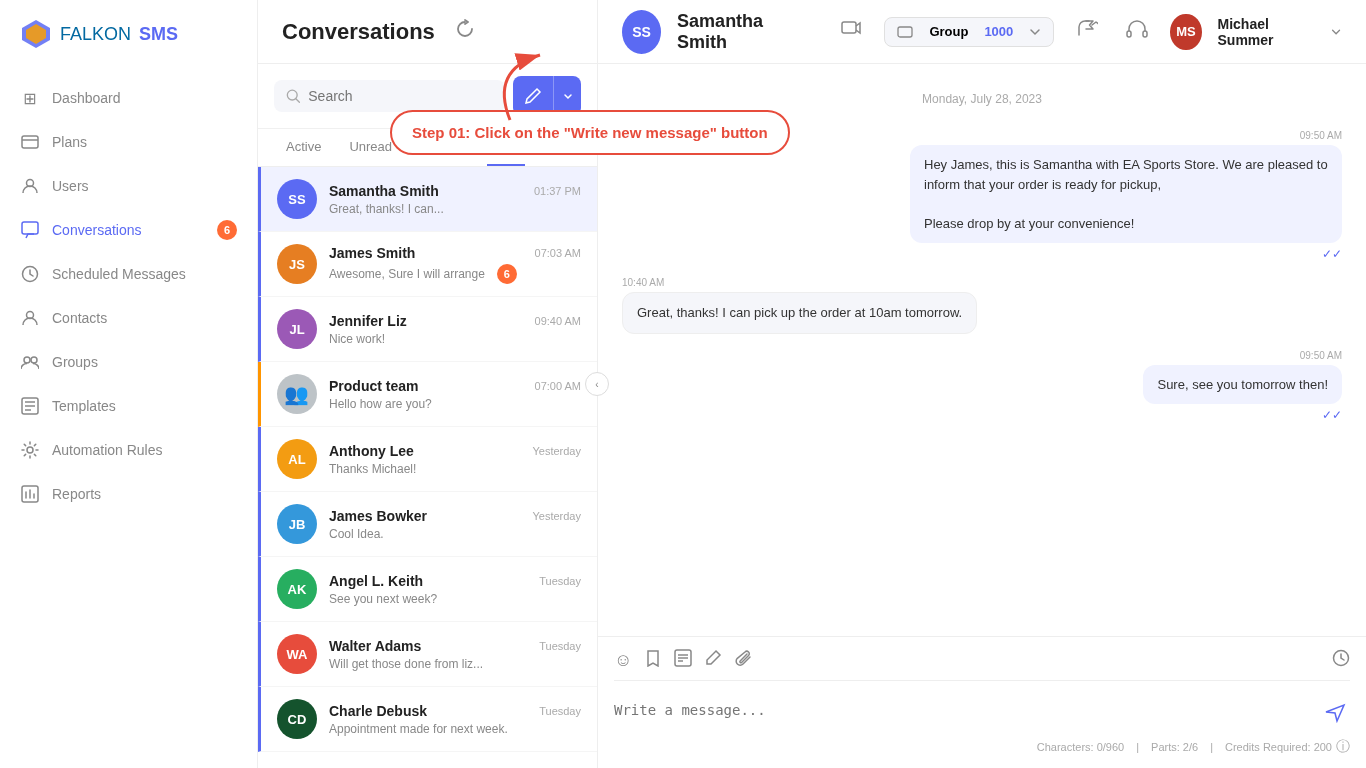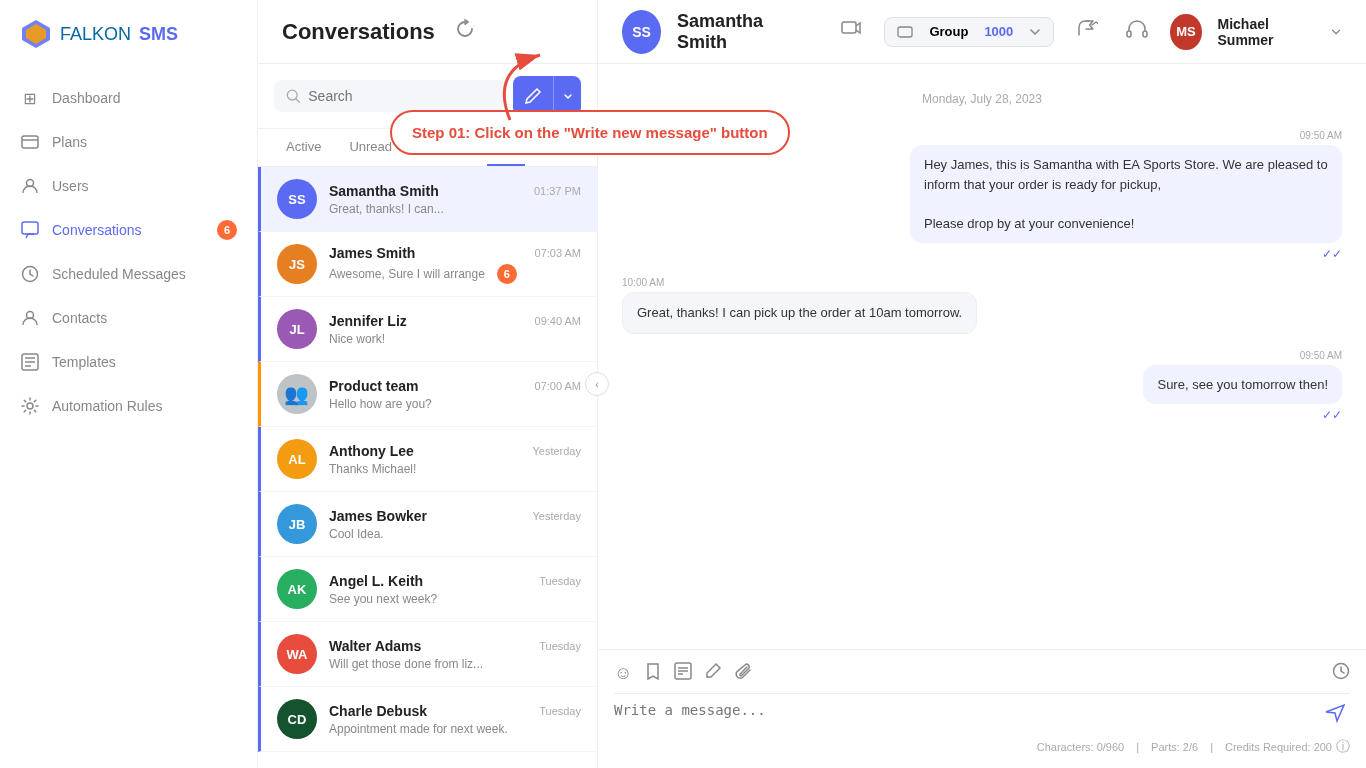--- a/index.html
+++ b/index.html
@@ -510,36 +510,58 @@
         <svg width="18" height="18" viewBox="0 0 18 18" fill="none">
             <circle cx="9" cy="6" r="3.5" stroke="#888" stroke-width="1.5" fill="none"></circle>
             <path d="M2 16c0-3.866 3.134-7 7-7s7 3.134 7 7" stroke="#888" stroke-width="1.5" fill="none"></path>
           </svg>
       </span>
       <span>Contacts</span>
     </div>
     <div class="nav-item">
       <span class="nav-icon">
         <svg width="18" height="18" viewBox="0 0 18 18" fill="none">
+            <circle cx="6" cy="7" r="3" stroke="#888" stroke-width="1.5" fill="none"></circle>
+            <circle cx="13" cy="7" r="3" stroke="#888" stroke-width="1.5" fill="none"></circle>
+            <path d="M0 16c0-3 2.686-5.5 6-5.5" stroke="#888" stroke-width="1.5" fill="none"></path>
+            <path d="M18 16c0-3-2.686-5.5-6-5.5" stroke="#888" stroke-width="1.5" fill="none"></path>
+          </svg>
+      </span>
+      <span>Groups</span>
+    </div>
+    <div class="nav-item">
+      <span class="nav-icon">
+        <svg width="18" height="18" viewBox="0 0 18 18" fill="none">
             <rect x="1" y="1" width="16" height="16" rx="2" stroke="#888" stroke-width="1.5" fill="none"></rect>
             <line x1="4" y1="5" x2="14" y2="5" stroke="#888" stroke-width="1.5"></line>
             <line x1="4" y1="9" x2="14" y2="9" stroke="#888" stroke-width="1.5"></line>
             <line x1="4" y1="13" x2="10" y2="13" stroke="#888" stroke-width="1.5"></line>
           </svg>
       </span>
       <span>Templates</span>
     </div>
     <div class="nav-item">
       <span class="nav-icon">
         <svg width="18" height="18" viewBox="0 0 18 18" fill="none">
             <circle cx="9" cy="9" r="3" stroke="#888" stroke-width="1.5" fill="none"></circle>
             <path d="M9 1v2M9 15v2M1 9h2M15 9h2M3.22 3.22l1.41 1.41M13.37 13.37l1.41 1.41M3.22 14.78l1.41-1.41M13.37 4.63l1.41-1.41" stroke="#888" stroke-width="1.5" stroke-linecap="round"></path>
           </svg>
       </span>
       <span>Automation Rules</span>
+    </div>
+    <div class="nav-item">
+      <span class="nav-icon">
+        <svg width="18" height="18" viewBox="0 0 18 18" fill="none">
+            <rect x="1" y="1" width="16" height="16" rx="2" stroke="#888" stroke-width="1.5" fill="none"></rect>
+            <line x1="5" y1="13" x2="5" y2="7" stroke="#888" stroke-width="1.5" stroke-linecap="round"></line>
+            <line x1="9" y1="13" x2="9" y2="5" stroke="#888" stroke-width="1.5" stroke-linecap="round"></line>
+            <line x1="13" y1="13" x2="13" y2="9" stroke="#888" stroke-width="1.5" stroke-linecap="round"></line>
+          </svg>
+      </span>
+      <span>Reports</span>
     </div>
   </nav>
 </div>
 
 <div class="main-content">
 
   <div class="conversations-panel">
 
     <div class="page-header">
       <span class="conversations-title">Conversations</span>
@@ -748,21 +770,21 @@
 
       <div class="msg-wrapper right">
         <div class="msg-time right">09:50 AM</div>
         <div class="msg-bubble msg-received">
           Hey James, this is Samantha with EA Sports Store. We are pleased to inform that your order is ready for pickup,<br><br>Please drop by at your convenience!
         </div>
         <div class="checkmark">✓✓</div>
       </div>
 
       <div class="msg-wrapper left">
-        <div class="msg-time">10:00 AM</div>
+        <div class="msg-time">10:40 AM</div>
         <div class="msg-bubble msg-sent">
           Great, thanks! I can pick up the order at 10am tomorrow.
         </div>
       </div>
 
       <div class="msg-wrapper right">
         <div class="msg-time right">09:50 AM</div>
         <div class="msg-bubble msg-received">
           Sure, see you tomorrow then!
         </div>
@@ -796,21 +818,21 @@
               <path d="M16 8l-7 7a4 4 0 0 1-5.657-5.657L11 3a2.5 2.5 0 0 1 3.536 3.536L7.586 13.45a1 1 0 0 1-1.414-1.414L13 5" stroke="#888" stroke-width="1.5" stroke-linecap="round" fill="none"></path>
             </svg>
         </span>
         <span class="toolbar-icon toolbar-icon-right">
           <svg width="18" height="18" viewBox="0 0 18 18" fill="none">
               <circle cx="9" cy="9" r="7.5" stroke="#888" stroke-width="1.5" fill="none"></circle>
               <path d="M9 5v4l3 2" stroke="#888" stroke-width="1.5" stroke-linecap="round"></path>
             </svg>
         </span>
       </div>
-      <div style="border-top:1px solid #eee;padding-top:0;display:flex;align-items:center;">
+      <div style="border-top:1px solid #eee;padding-top:13px;display:flex;align-items:center;">
         <textarea class="chat-input" placeholder="Write a message..." style=""></textarea>
         <button class="send-btn">
           <svg width="22" height="22" viewBox="0 0 22 22" fill="none">
               <path d="M2 11L20 4 13 20 11 12 2 11z" stroke="#5b6af3" stroke-width="1.5" fill="none"></path>
             </svg>
         </button>
       </div>
       <div class="chat-footer">
         <span>Characters: 0/960</span>
         <span style="margin:0 8px">|</span>

